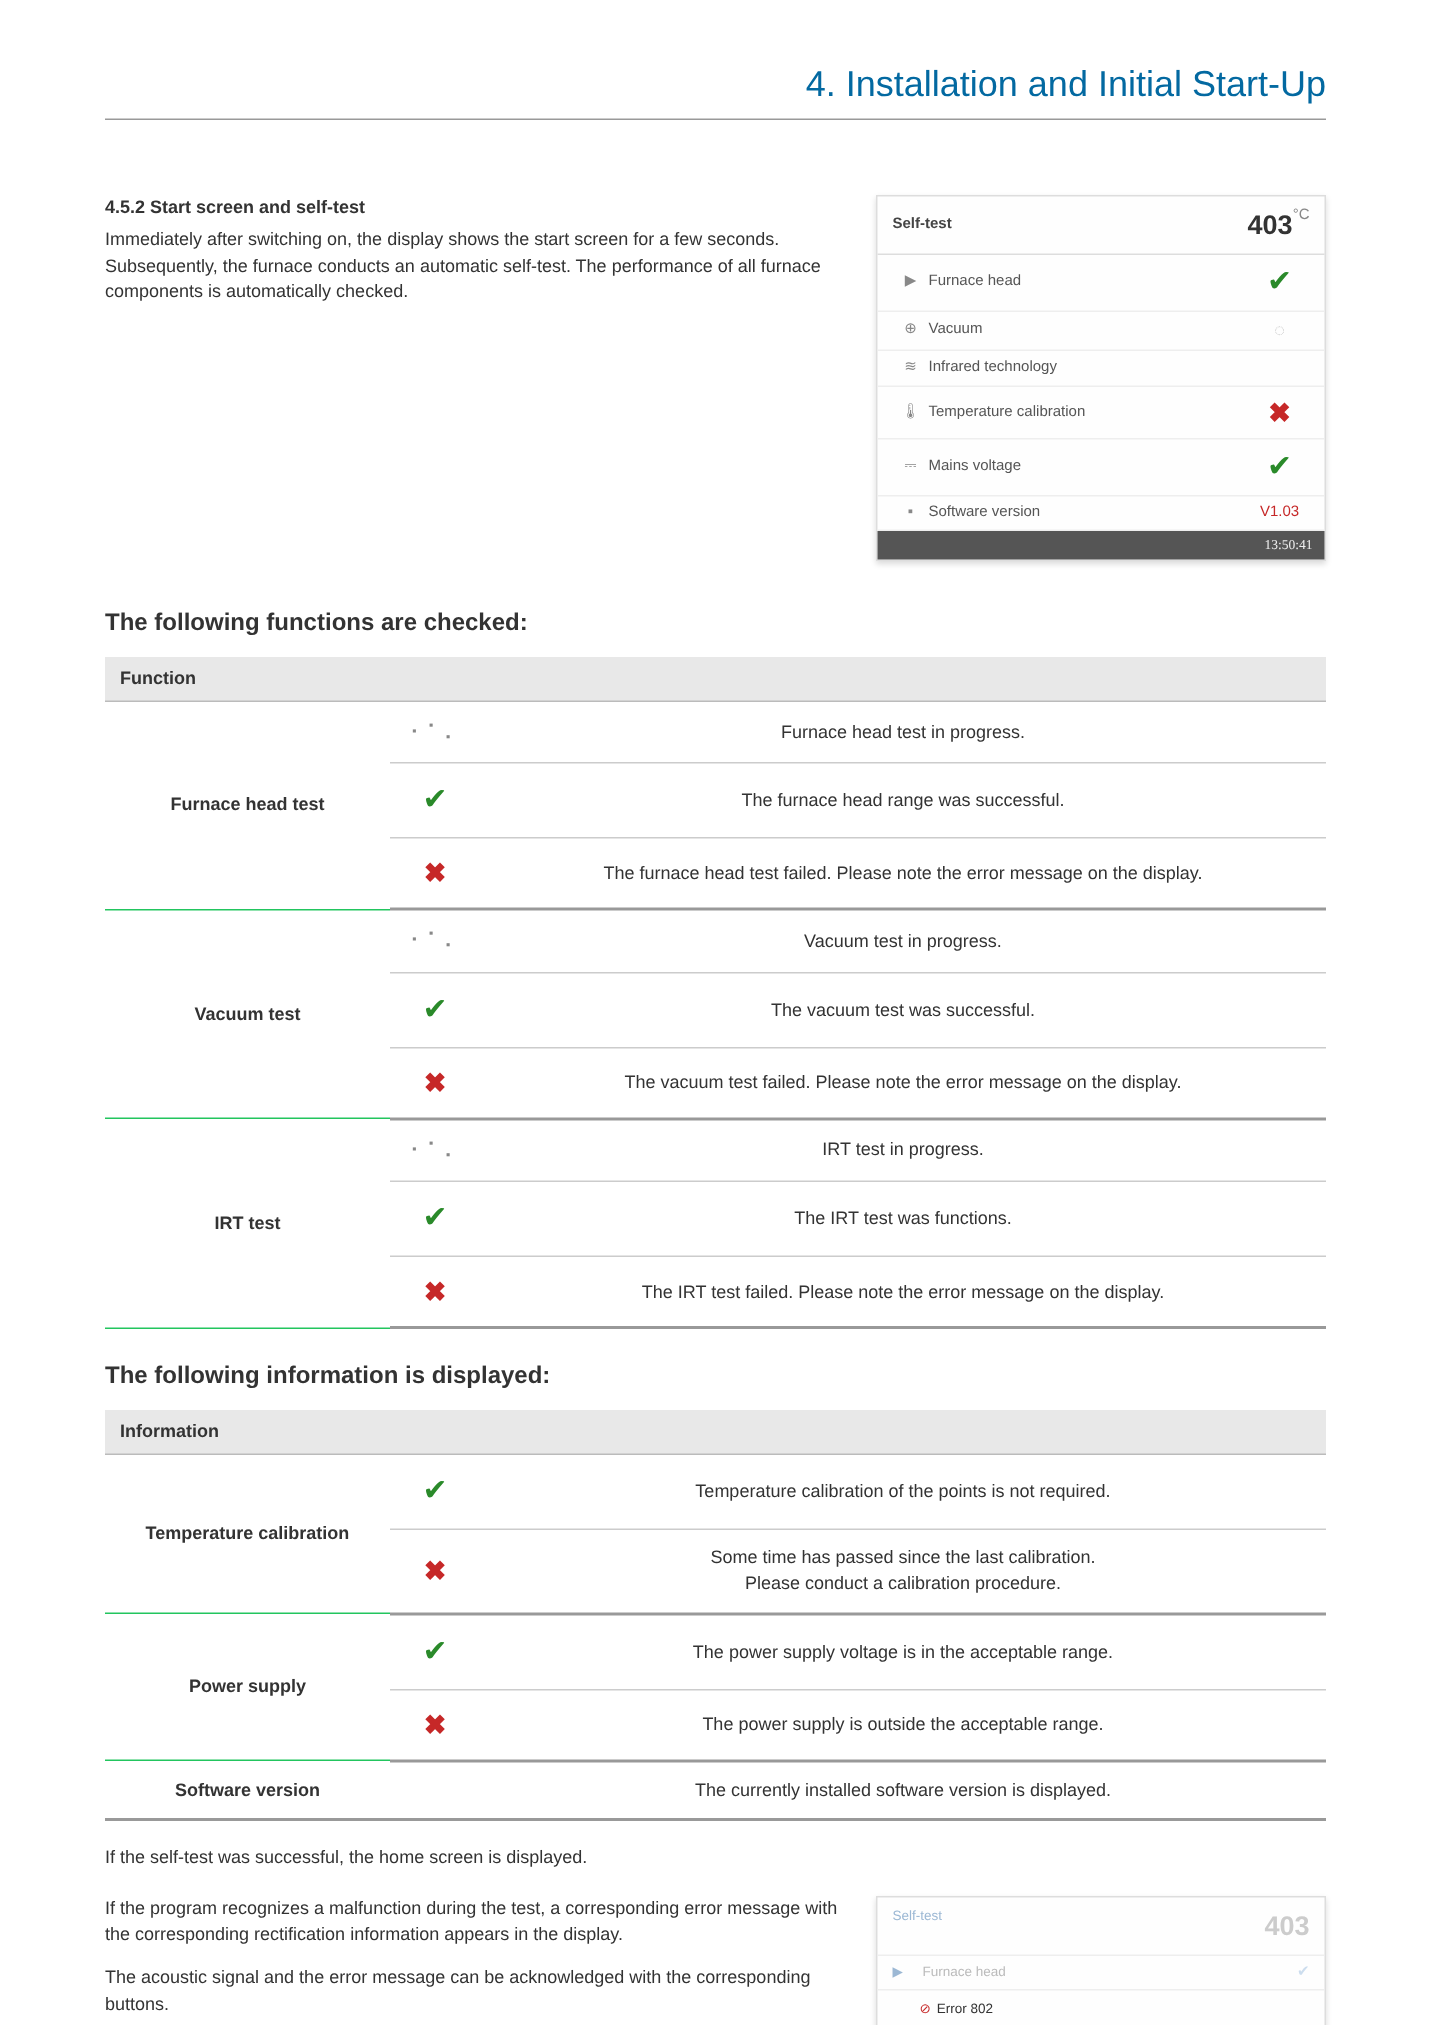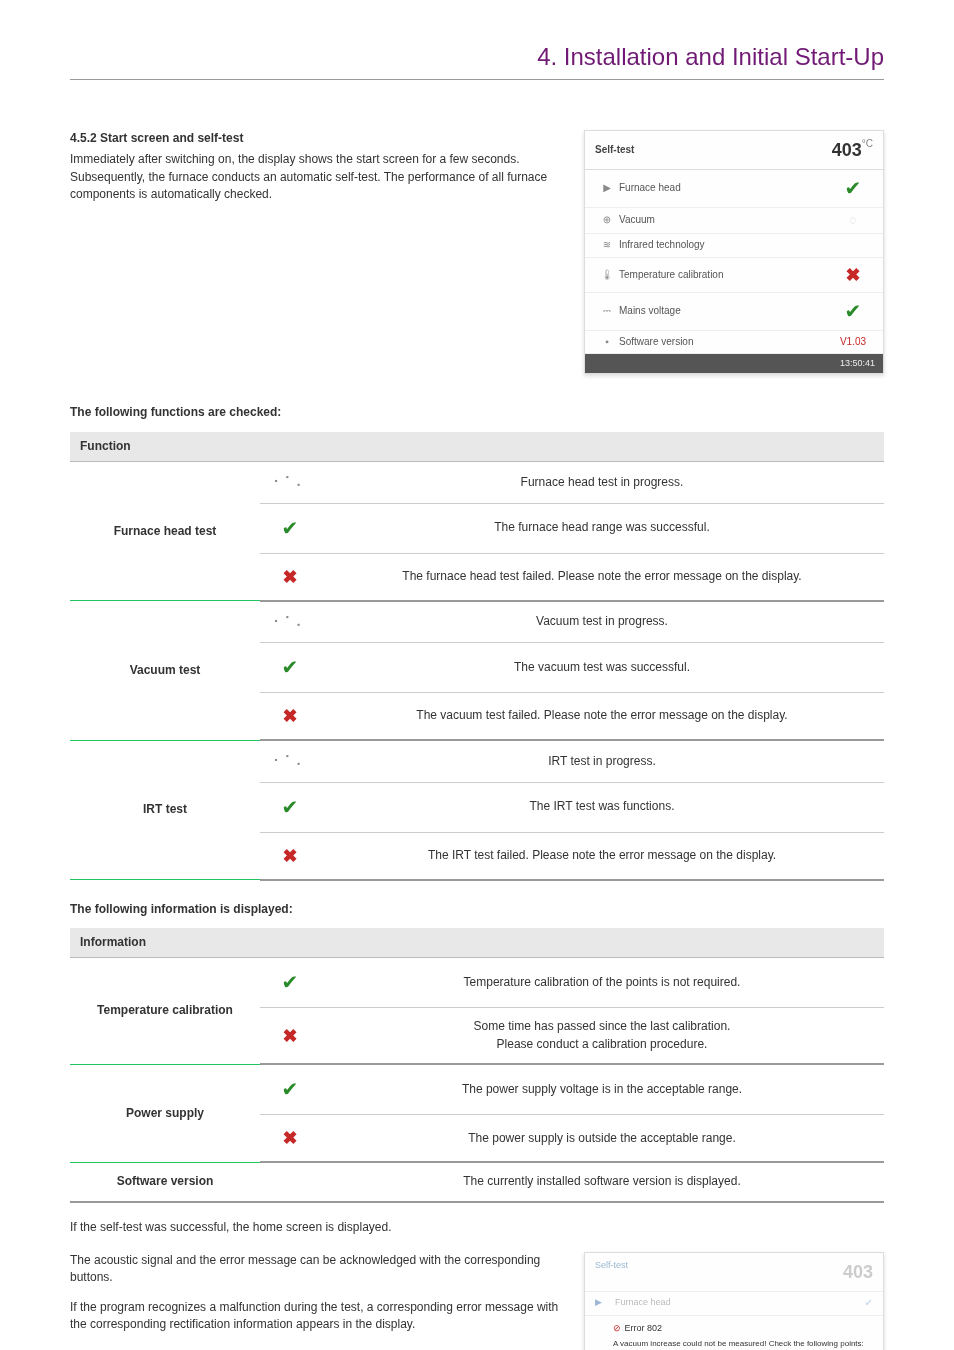--- a/index.html
+++ b/index.html
@@ -14,21 +14,21 @@
     line-height: 1.45;
   }
   .header-rule {
     border-bottom: 1px solid #999;
     padding-bottom: 4px;
     margin-bottom: 50px;
     text-align: right;
   }
   .header-title {
     font-size: 24px;
-    color: #701a75;
+    color: #0369a1;
     font-weight: normal;
     margin-top: 28px;
   }
   .section-row { display: flex; gap: 32px; margin-bottom: 30px; }
   .section-text { flex: 1; }
   .section-heading {
     font-weight: bold;
     font-size: 12px;
     margin-bottom: 4px;
   }
@@ -52,22 +52,22 @@
   .screenshot-temp { font-size: 18px; font-weight: bold; color: #333; }
   .screenshot-row {
     display: flex;
     align-items: center;
     padding: 4px 10px;
     border-bottom: 1px solid #eee;
   }
   .screenshot-row .si { width: 24px; text-align:center; color:#888; font-size:10px;}
   .screenshot-row .sl { flex: 1; }
   .screenshot-row .st { width: 40px; text-align: center; }
-  .screenshot-footer { text-align: right; padding: 3px 8px; font-size: 9px; background:#555; color:#eee;}
-  .subheading { font-weight: bold; margin: 20px 0 10px 0; font-size:12px;}
+  .screenshot-footer { text-align: right; padding: 3px 8px; font-size: 9px; background:#555; color:#eee;font-family:Liberation Serif, serif;}
+  .subheading { font-weight: bold; margin: 20px 0 10px 0; font-size:16px;}
   .func-table { width: 100%; border-collapse: collapse; font-size: 12px; }
   .func-table th {
     background: #e8e8e8;
     text-align: left;
     padding: 6px 10px;
     font-weight: bold;
     border-bottom: 1px solid #bbb;
   }
   .func-table td {
     padding: 10px 10px;
@@ -247,22 +247,22 @@
         <td class="icon-cell"></td>
         <td>The currently installed software version is displayed.</td>
       </tr>
 </tbody>
   </table>
 
 <div class="para" style="margin-top:16px">If the self-test was successful, the home screen is displayed.</div>
 
 <div class="bottom-row">
   <div class="bottom-text">
+    <div class="para">If the program recognizes a malfunction during the test, a corresponding error message with the corresponding rectification information appears in the display.</div>
     <div class="para">The acoustic signal and the error message can be acknowledged with the corresponding buttons.</div>
-    <div class="para">If the program recognizes a malfunction during the test, a corresponding error message with the corresponding rectification information appears in the display.</div>
   </div>
 
   <div class="error-screenshot">
     <div class="err-head">
       <span>Self-test</span>
       <span class="err-temp">403</span>
     </div>
     <div class="err-row1">
       <span class="si">▶</span>
       <span class="sl">Furnace head</span>

